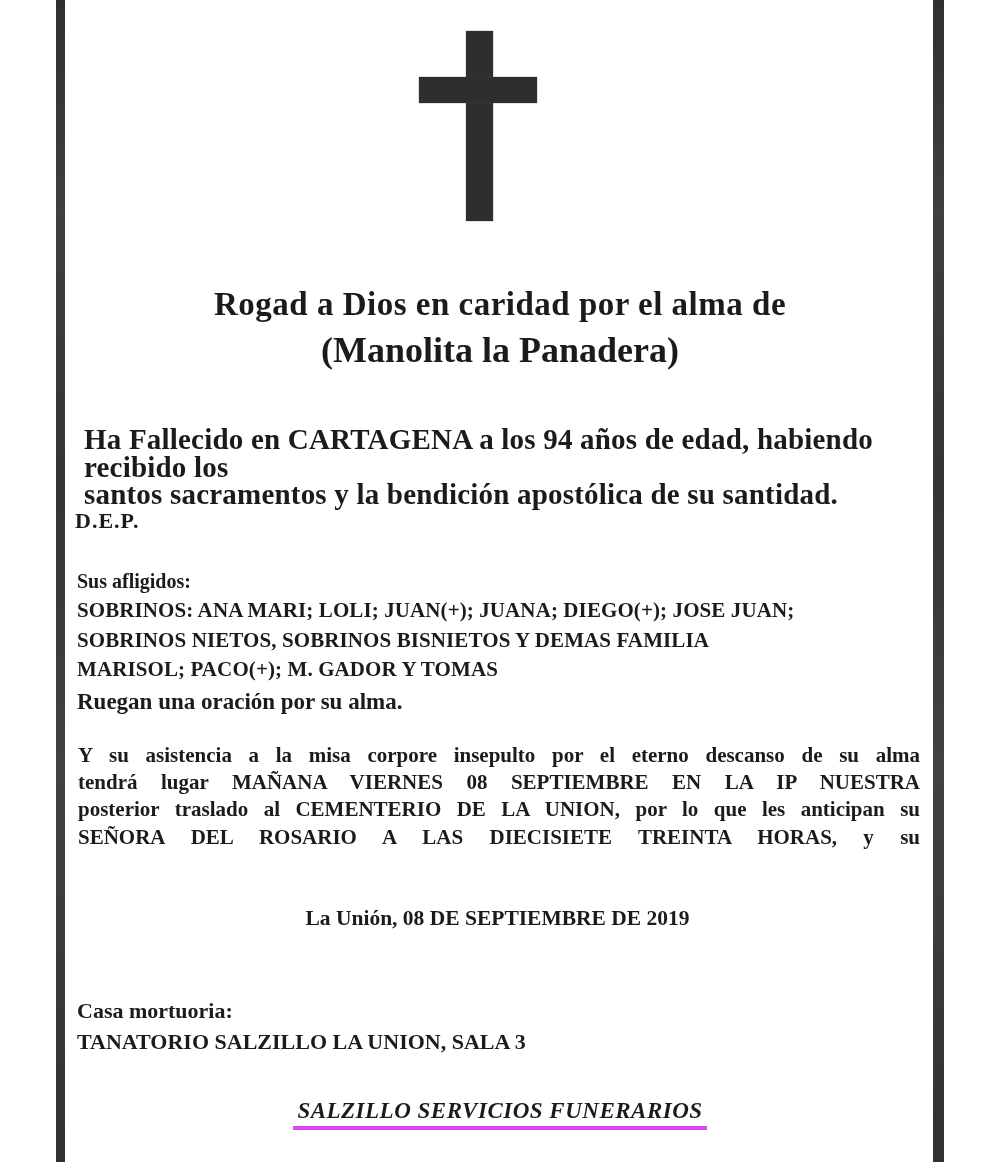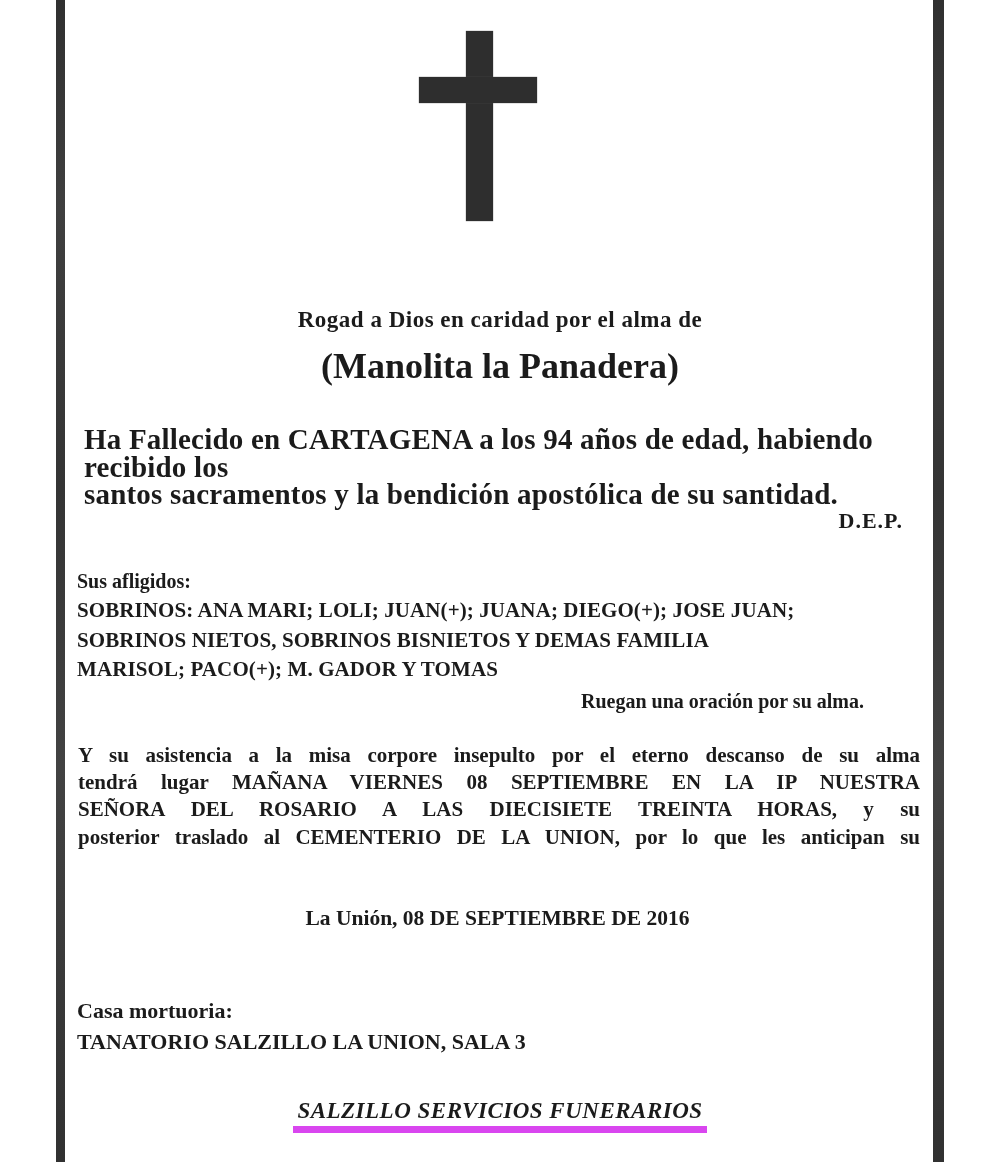--- a/index.html
+++ b/index.html
@@ -43,52 +43,52 @@
     background: #2e2e2e;
     box-shadow: 0 0 1px #555;
   }
 
   .header {
     position: absolute;
     left: 75px; top: 282px;
     width: 850px;
     text-align: center;
   }
-  .invocation { font-size: 23px; line-height: 44px; letter-spacing: 0.5px; margin-top: 16px; }
+  .invocation { font-size: 33px; line-height: 44px; letter-spacing: 0.5px; }
   .deceased   { font-size: 42px; line-height: 54px; letter-spacing: 0.5px; white-space: nowrap; }
   .nickname   { font-size: 36px; line-height: 48px; }
 
   .death-block {
     position: absolute;
     left: 84px; top: 426px;
     width: 840px;
     font-size: 29px;
     line-height: 27.5px;
     letter-spacing: 0.2px;
   }
   .dep {
     position: absolute;
-    left: 63px; top: 508px;
+    left: 75px; top: 508px;
     width: 840px;
-    text-align: right;
+    text-align: left;
     font-size: 22px;
     letter-spacing: 1px;
   }
 
   .mourners {
     position: absolute;
     left: 77px; top: 566px;
     width: 845px;
   }
   .mourners .heading { font-size: 20px; line-height: 30px; }
   .mourners .m-line  { font-size: 21px; line-height: 29.5px; letter-spacing: 0.1px; white-space: nowrap; }
   .mourners .prayer  {
-    font-size: 20px;
+    font-size: 23px;
     line-height: 31px;
-    text-align: right;
+    text-align: left;
     padding-right: 58px;
     margin-top: 1px;
   }
 
   .funeral {
     position: absolute;
     left: 78px; top: 742px;
     width: 842px;
     font-size: 21px;
     line-height: 27.2px;
@@ -118,21 +118,21 @@
     position: absolute;
     left: 75px; top: 1098px;
     width: 850px;
     text-align: center;
   }
   .footer .brand {
     display: inline-block;
     font-size: 23px;
     font-style: italic;
     letter-spacing: 0.5px;
-    border-bottom: 7px solid #d946ef;
+    border-bottom: 4px solid #d946ef;
     padding: 0 4px 2px 4px;
   }
 </style>
 </head>
 <body>
 
 <div class="page">
 
   <div class="border-bar border-left"></div>
   <div class="border-bar border-right"></div>
@@ -158,25 +158,25 @@
     <div class="heading">Sus afligidos:</div>
     <div class="m-line">SOBRINOS: ANA MARI; LOLI; JUAN(+); JUANA; DIEGO(+); JOSE JUAN;</div>
     <div class="m-line">SOBRINOS NIETOS, SOBRINOS BISNIETOS Y DEMAS FAMILIA</div>
     <div class="m-line">MARISOL; PACO(+); M. GADOR Y TOMAS</div>
     <div class="prayer">Ruegan una oración por su alma.</div>
   </div>
 
   <div class="funeral">
     <div class="just">Y su asistencia a la misa corpore insepulto por el eterno descanso de su alma</div>
     <div class="just">tendrá lugar MAÑANA VIERNES 08 SEPTIEMBRE EN LA IP NUESTRA</div>
+    <div class="just">posterior traslado al CEMENTERIO DE LA UNION, por lo que les anticipan su</div>
     <div class="just">SEÑORA DEL ROSARIO A LAS DIECISIETE TREINTA HORAS, y su</div>
-    <div class="just">posterior traslado al CEMENTERIO DE LA UNION, por lo que les anticipan su</div>
   </div>
 
-  <div class="dateline">La Unión, 08 DE SEPTIEMBRE DE 2016</div>
+  <div class="dateline">La Unión, 08 DE SEPTIEMBRE DE 2019</div>
 
   <div class="mortuary">
     <div>Casa mortuoria:</div>
     <div>TANATORIO SALZILLO LA UNION, SALA 3</div>
   </div>
 
   <div class="footer">
     <span class="brand">SALZILLO SERVICIOS FUNERARIOS</span>
   </div>
 

